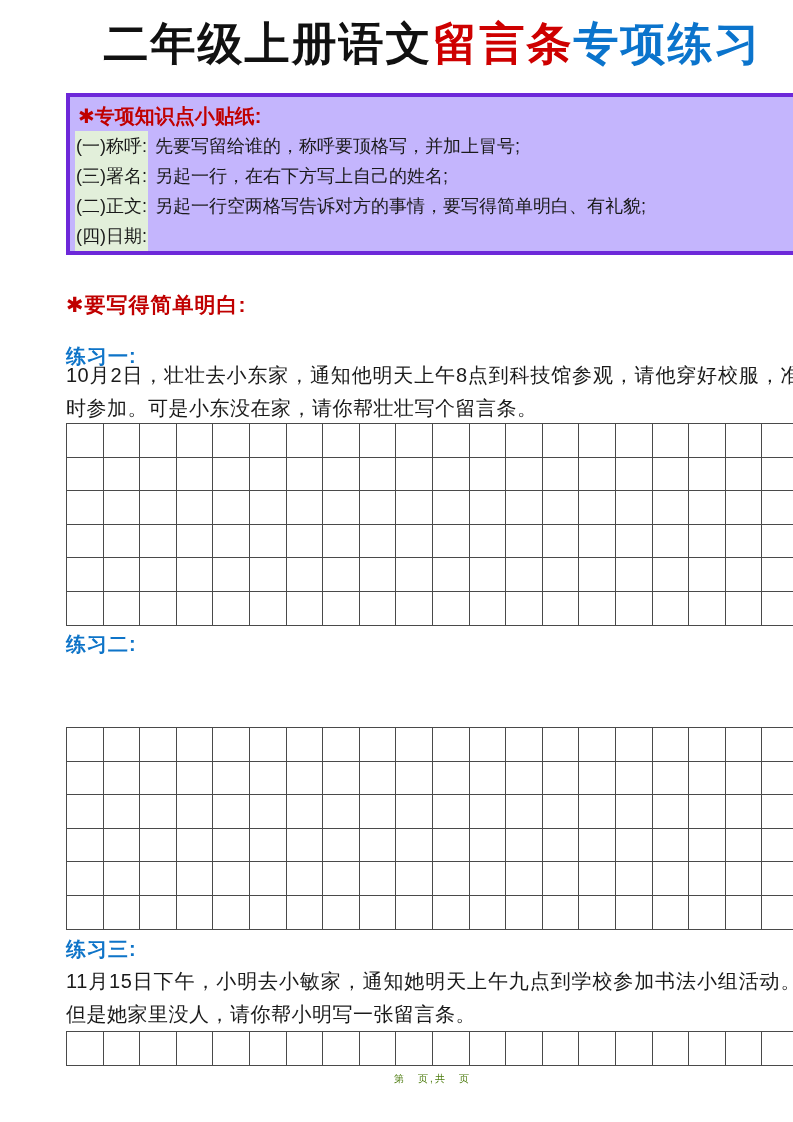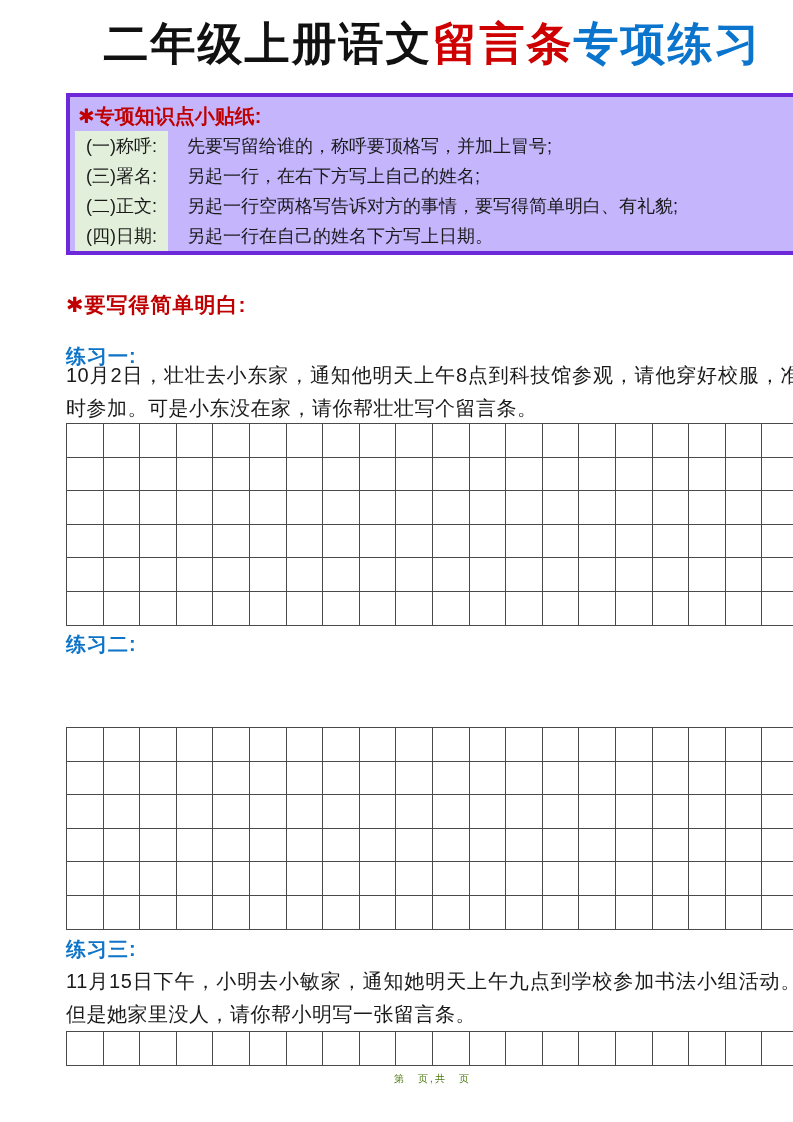--- a/index.html
+++ b/index.html
@@ -21,24 +21,24 @@
     border:4px solid #6d28d9;box-sizing:border-box;background:#c4b5fd;
   }
   .tips-heading{
     padding:4px 0 0 8px;font-size:20px;font-weight:bold;color:#c00000;line-height:30px;white-space:nowrap;
   }
   .tip-row{
     display:flex;align-items:center;height:30px;padding-left:5px;
     font-size:18px;line-height:30px;white-space:nowrap;
   }
   .tip-term{
-    background:#e2efda;display:inline-flex;align-items:center;height:30px;padding:0 11px;
+    background:#e2efda;display:inline-flex;align-items:center;height:30px;padding:0 1px;
     font-weight:500;flex:0 0 auto;
   }
-  .tip-desc{padding-left:19px;}
+  .tip-desc{padding-left:7px;}
   .asterisk{color:#c00000;font-weight:bold;}
   
   .practice-heading{
     position:absolute;left:30px;top:291px;font-size:21px;font-weight:bold;color:#c00000;
     letter-spacing:1px;white-space:nowrap;
   }
   .exercise-label{
     position:absolute;left:30px;font-size:20px;font-weight:bold;color:#0e74c8;
     letter-spacing:1px;white-space:nowrap;
   }
@@ -89,21 +89,20 @@
     <div class="tip-row">
       <span class="tip-term">(三)署名:</span>
       <span class="tip-desc">另起一行，在右下方写上自己的姓名;</span>
     </div>
     <div class="tip-row">
       <span class="tip-term">(二)正文:</span>
       <span class="tip-desc">另起一行空两格写告诉对方的事情，要写得简单明白、有礼貌;</span>
     </div>
     <div class="tip-row">
       <span class="tip-term">(四)日期:</span>
-      <span class="tip-desc">另起一行在自己的姓名下方写上日期。</span>
     </div>
   </div>
 
   <div class="practice-heading">
     <span class="asterisk">✱</span><span>要写得简单明白:</span>
   </div>
 
   <div class="exercise-label label-ex1">练习一:</div>
   <div class="exercise-text text-ex1">10月2日，壮壮去小东家，通知他明天上午8点到科技馆参观，请他穿好校服，准时参加。可是小东没在家，请你帮壮壮写个留言条。</div>
   <div class="w-grid grid-1" style="grid-template-columns: repeat(20, 1fr);">

